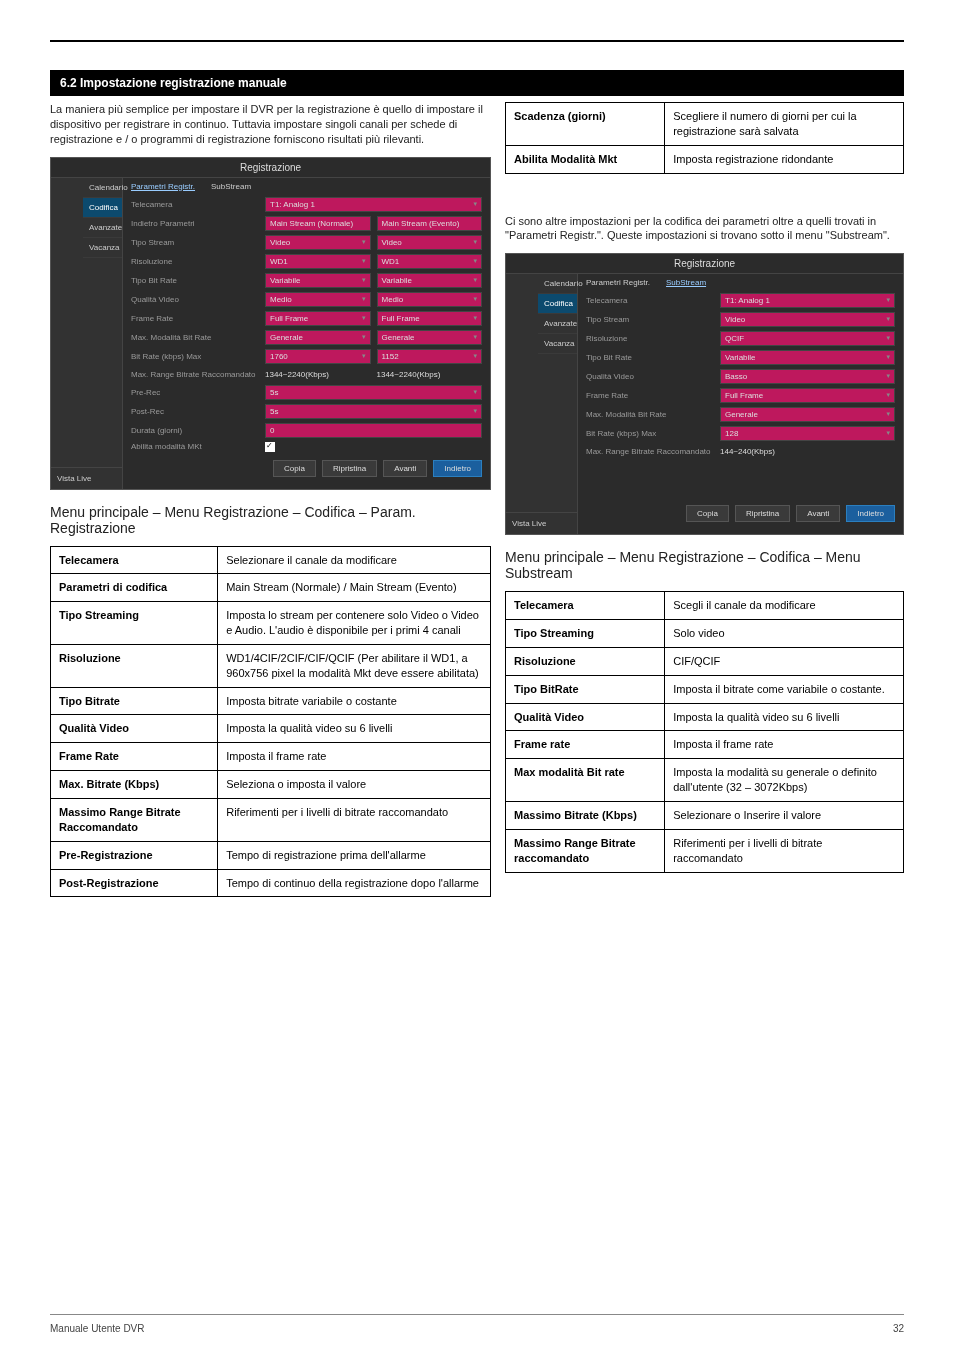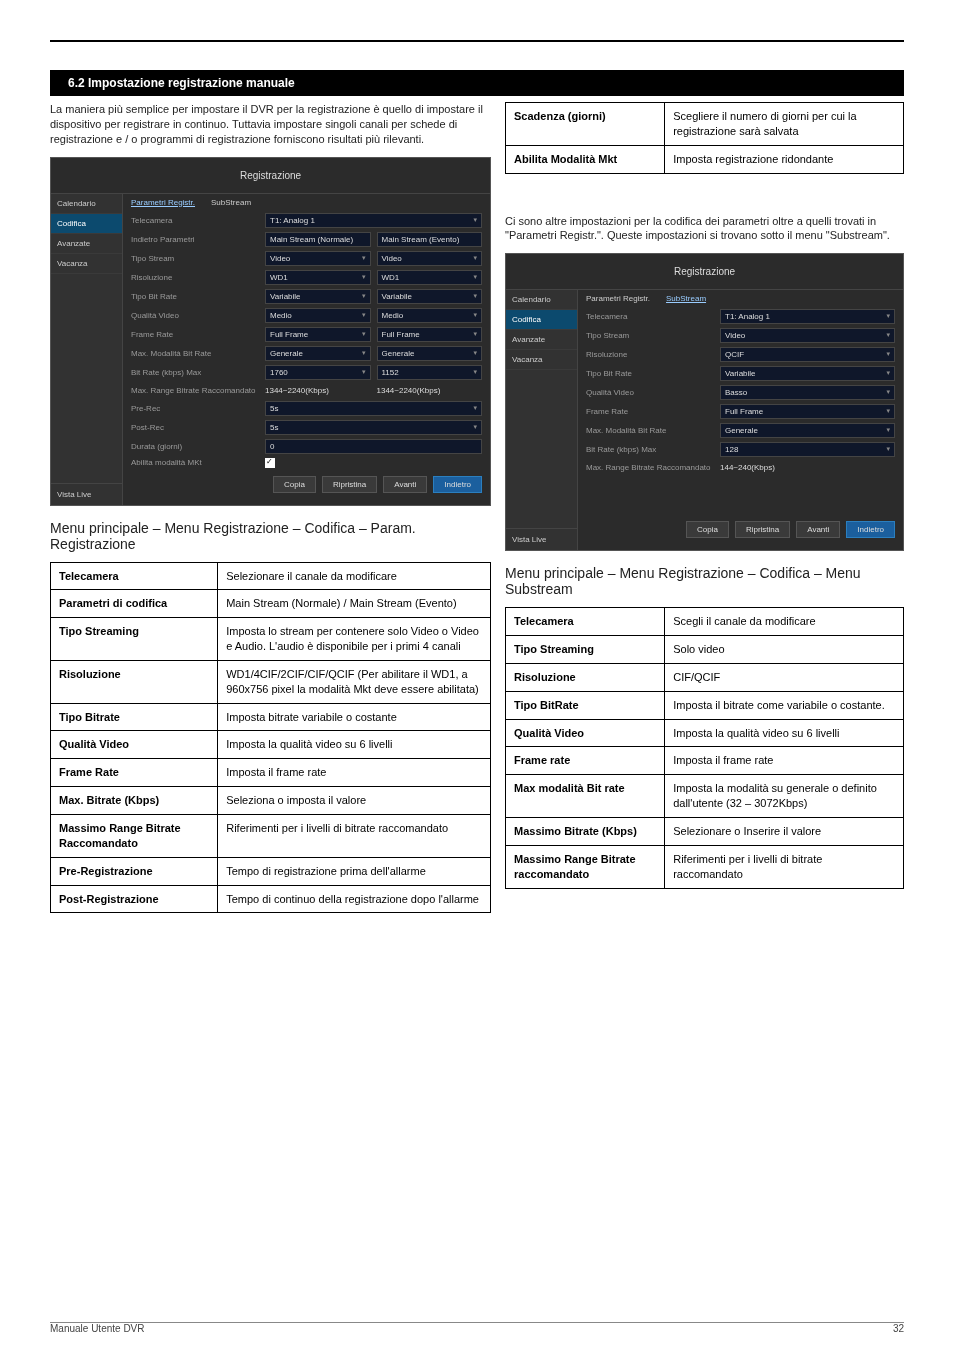--- a/index.html
+++ b/index.html
@@ -1,58 +1,58 @@
 <!DOCTYPE html>
 <html><head>
 <meta charset="utf-8">
 <style>
   * { box-sizing: border-box; margin: 0; padding: 0; }
   body { font-family: Arial, sans-serif; font-size: 11px; color: #000; background: #fff; }
   .page { width: 954px; margin: 0 auto; padding: 40px 50px 30px; position: relative; min-height: 1350px; }
   .top-rule { border-top: 2px solid #000; margin-bottom: 28px; }
-  .section-bar { background: #000; color: #fff; font-weight: bold; padding: 6px 18px; font-size: 12px; margin-bottom: 0; }
+  .section-bar { background: #000; color: #fff; font-weight: bold; padding: 6px 10px; font-size: 12px; margin-bottom: 0; }
   .two-col { display: flex; gap: 14px; }
   .left-col { flex: 1.05; }
   .right-col { flex: 0.95; }
   .para { font-size: 11px; line-height: 1.35; margin: 6px 0 10px; color: #222; }
 
   
   .shot { background: #2b2b2b; border: 1px solid #555; width: 100%; margin: 8px 0 14px; position: relative; }
-  .shot-title { text-align: center; color: #ddd; font-size: 10px; padding: 12px 0; border-bottom: 1px solid #444; }
+  .shot-title { text-align: center; color: #ddd; font-size: 10px; padding: 4px 0; border-bottom: 1px solid #444; }
   .shot-body { display: flex; min-height: 260px; }
   .shot-body.tall { min-height: 310px; }
   .shot-sidebar { width: 72px; background: #323232; border-right: 1px solid #444; display: flex; flex-direction: column; justify-content: space-between; }
   .side-items { display: flex; flex-direction: column; }
-  .side-item { color: #ccc; font-size: 8px; padding: 5px 6px; border-bottom: 1px solid #3a3a3a; }
+  .side-item { color: #ccc; font-size: 8px; padding: 5px 6px; border-bottom: 1px solid #3a3a3a; margin-left: 32px; }
   .side-item.active { background: #0c4a6e; color: #fff; }
   .side-bottom { color: #ccc; font-size: 8px; padding: 6px; border-top: 1px solid #444; }
   .shot-main { flex: 1; padding: 0 0 6px; display: flex; flex-direction: column; justify-content: space-between; }
   .tabs { display: flex; font-size: 8px; }
   .tab { color: #9cf; padding: 4px 8px; text-decoration: underline; }
   .tab.plain { color: #ccc; text-decoration: none; }
   .form-row { display: flex; align-items: center; font-size: 8px; color: #ccc; padding: 2px 8px; gap: 6px; }
   .form-row .lbl { width: 128px; color: #9a9a9a; }
-  .form-row .val { flex: 1; background: #0f172a; border: 1px solid #444; padding: 2px 4px; color: #ddd; position: relative; }
+  .form-row .val { flex: 1; background: #be185d; border: 1px solid #444; padding: 2px 4px; color: #ddd; position: relative; }
   .form-row .val.drop::after { content:"▾"; position:absolute; right:4px; color:#888; font-size:7px; }
   .form-row .val.plain { background: transparent; border: none; padding-left:0; }
   .form-row.twoval .val { flex: 1; }
   .btn-row { display: flex; justify-content: flex-end; gap: 6px; padding: 6px 8px; }
   .sbtn { font-size: 8px; color: #ddd; background: #3a3a3a; border: 1px solid #555; padding: 3px 10px; }
   .sbtn.primary { background: #1b5f9e; border-color: #2b7fbf; }
   .chk { width: 10px; height: 10px; background:#fff; display:inline-block; position:relative; }
   .chk::after{content:"✓"; color:#000; font-size:8px; position:absolute; left:1px; top:-1px;}
 
   
   table.doc { border-collapse: collapse; width: 100%; margin: 6px 0 12px; table-layout: fixed; }
   table.doc td { border: 1px solid #000; padding: 6px 8px; vertical-align: top; font-size: 11px; line-height: 1.35; }
   table.doc td.k { width: 38%; font-weight: bold; }
   table.doc.small td.k { width: 40%; }
 
   .caption { font-size: 14px; margin: 4px 0 10px; color: #222; }
-  .footer { position: absolute; bottom: 16px; left: 50px; right: 50px; border-top: 1px solid #888; padding-top: 0; display: flex; justify-content: space-between; font-size: 10px; color: #444; }
+  .footer { position: absolute; bottom: 16px; left: 50px; right: 50px; border-top: 1px solid #888; padding-top: 8px; display: flex; justify-content: space-between; font-size: 10px; color: #444; }
 </style>
 </head>
 <body>
 
 <div class="page">
   <div class="top-rule"></div>
   <div class="section-bar">6.2 Impostazione registrazione manuale</div>
 
   <div class="two-col">
 

